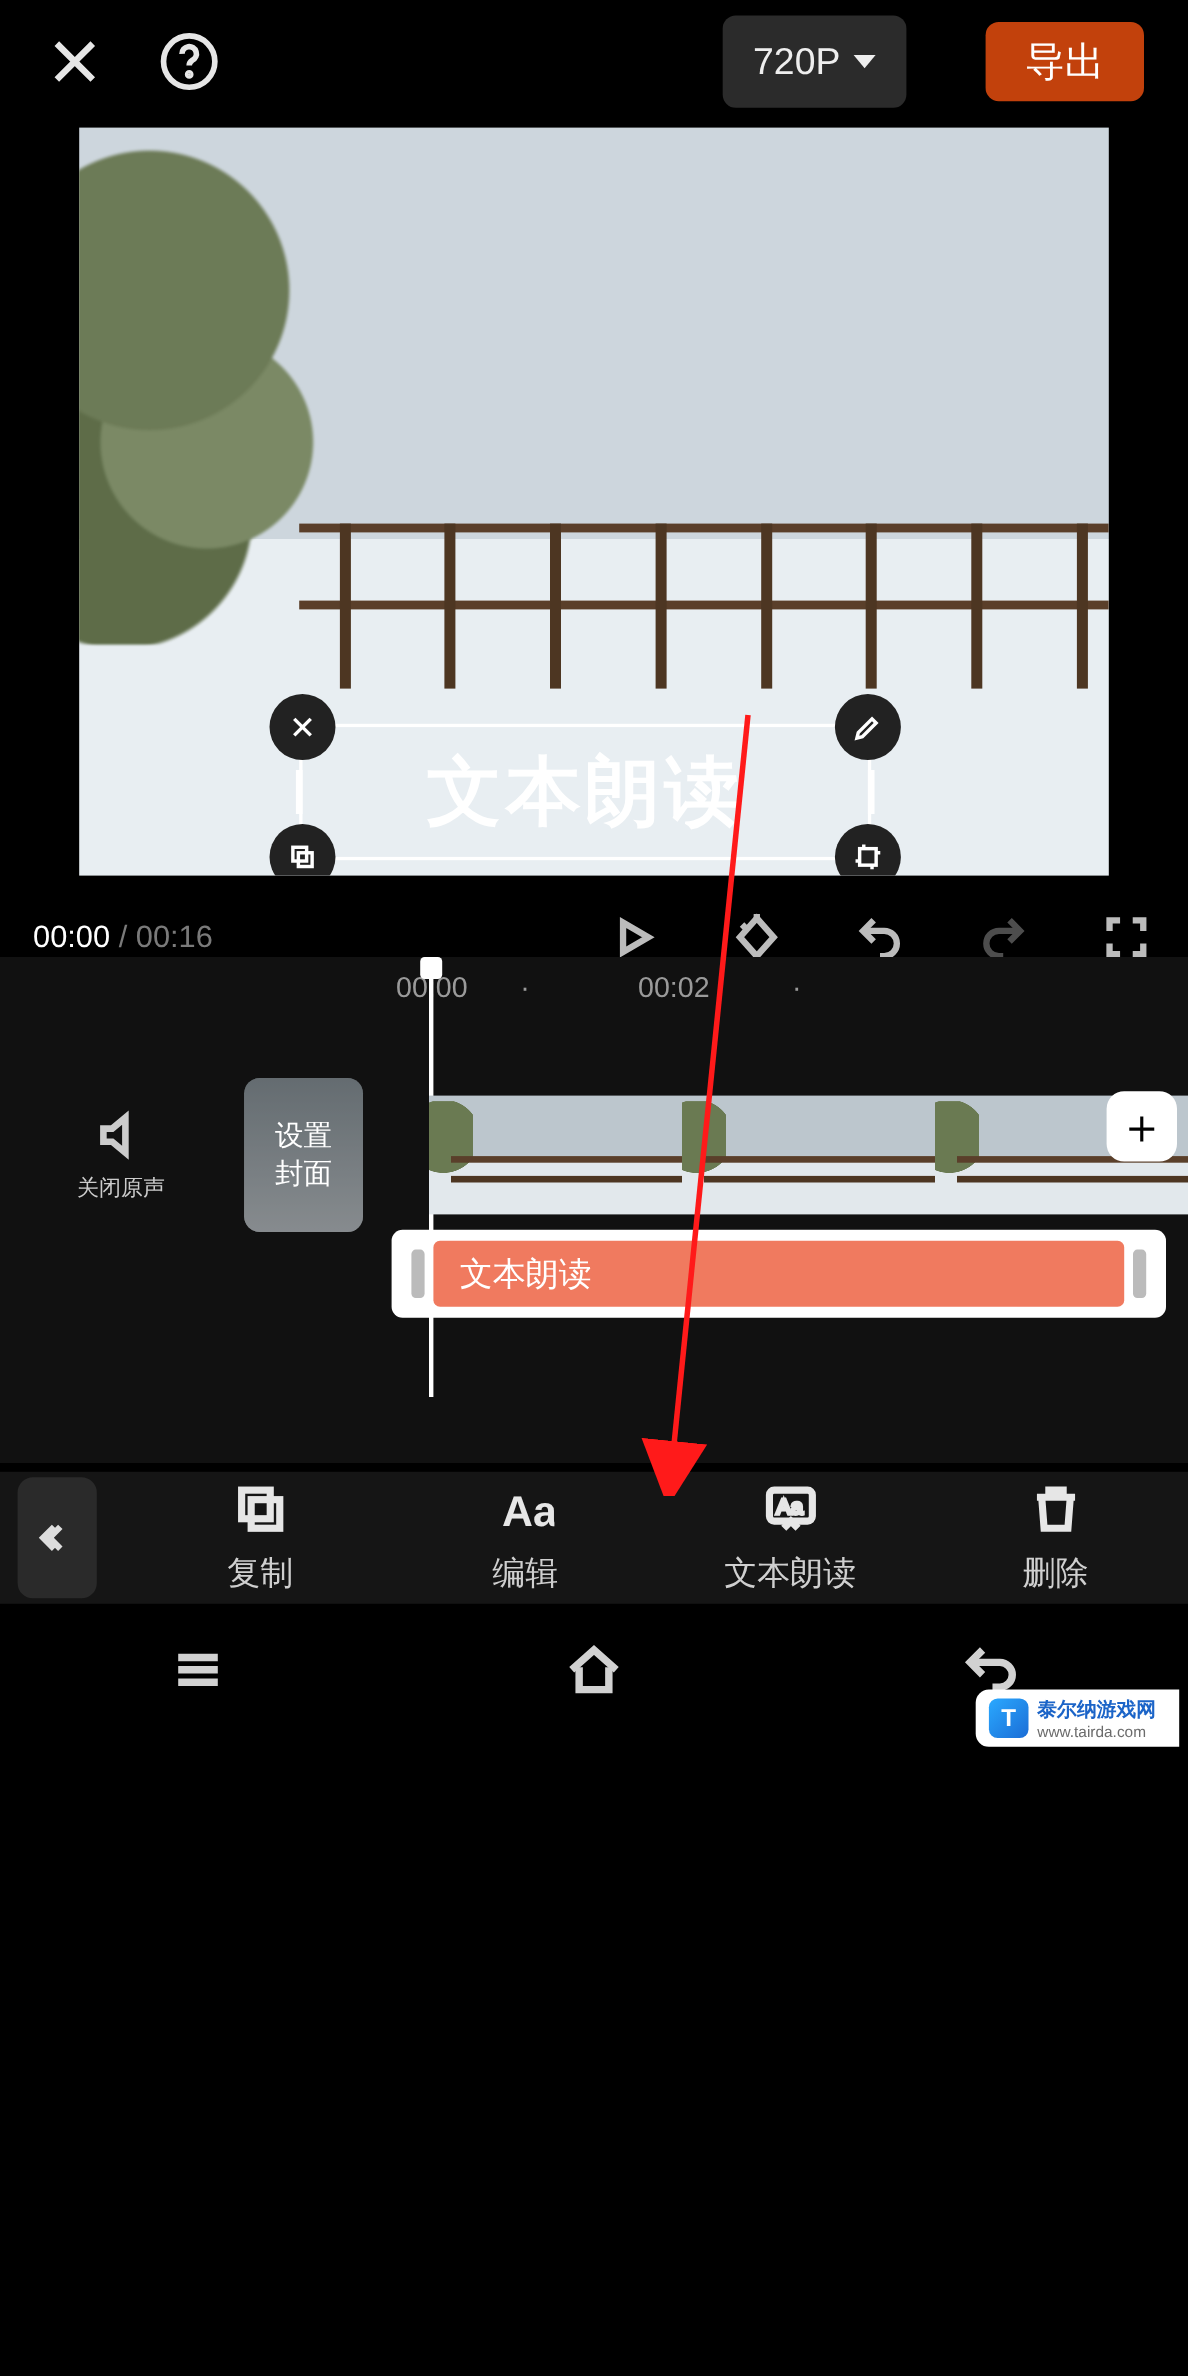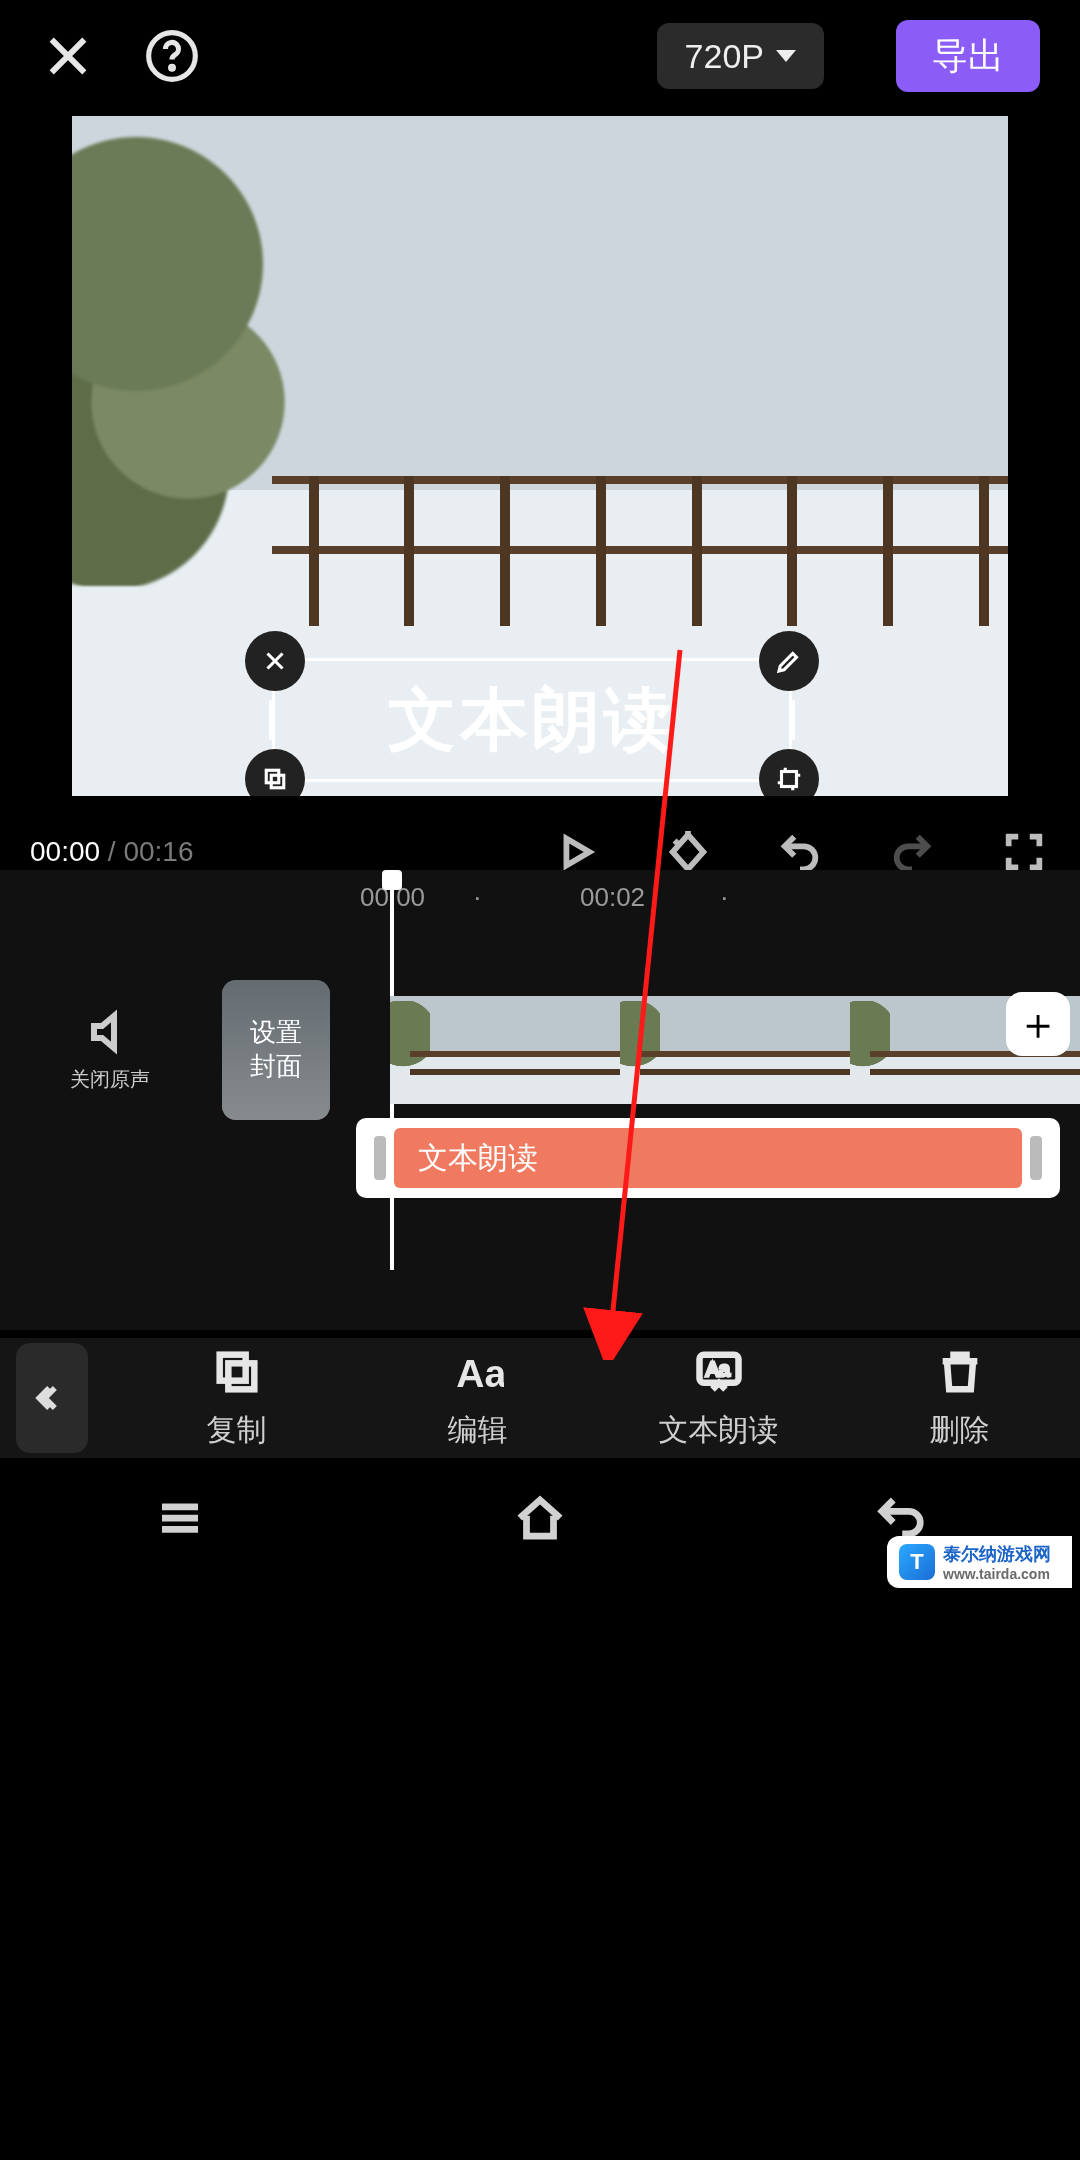--- a/index.html
+++ b/index.html
@@ -21,30 +21,30 @@
     padding: 0 40px;
     gap: 48px;
   }
   .topbar .spacer { flex: 1; }
   .icon-btn { display: inline-flex; align-items: center; justify-content: center; }
   .close-x, .help-q { width: 56px; height: 56px; }
   .close-x svg, .help-q svg { width: 56px; height: 56px; stroke: #e6e6e6; }
   .res-chip {
     background: #2b2b2b;
     border-radius: 12px;
-    height: 66px;
+    height: 84px;
     padding: 0 28px;
     display: flex; align-items: center;
     font-size: 34px;
     color: #eee;
     gap: 12px;
   }
   .res-chip .caret { width:0;height:0;border-left:10px solid transparent;border-right:10px solid transparent;border-top:12px solid #eee; }
   .export-btn {
-    background: #8b5cf6;
+    background: #c2410c;
     border-radius: 12px;
     height: 72px;
     padding: 0 36px;
     display: flex; align-items: center;
     font-size: 36px;
     color: #fff;
     margin-left: 24px;
   }
 
   
@@ -214,21 +214,21 @@
   .navbar div{opacity:.9;}
   .navbar svg{width:54px;height:54px;stroke:#e8e8e8;fill:none;stroke-width:3;}
 
   
   .wm{
     position:absolute;right:8px;top:1536px;width:185px;height:52px;
     background:#fff;border-radius:12px 0 0 12px;
     display:flex;align-items:center;padding-left:12px;gap:8px;
     font-size:18px;color:#1b64c8;font-weight:700;
   }
-  .wm small{display:block;color:#6b6b6b;font-weight:700;font-size:14px;}
+  .wm small{display:block;color:#6b6b6b;font-weight:400;font-size:14px;}
   .wm .logo{width:36px;height:36px;border-radius:8px;background:linear-gradient(135deg,#2aa9ff,#1b6dd6);position:relative;}
   .wm .logo::after{content:"T";position:absolute;inset:0;display:flex;align-items:center;justify-content:center;color:#fff;font-weight:900;font-size:22px;}
 </style>
 </head>
 <body>
 
 <div class="topbar">
   <span class="icon-btn close-x">
     <svg viewBox="0 0 24 24" fill="none" stroke-width="2.5">
         <path d="M5 5 L19 19 M19 5 L5 19"></path>

